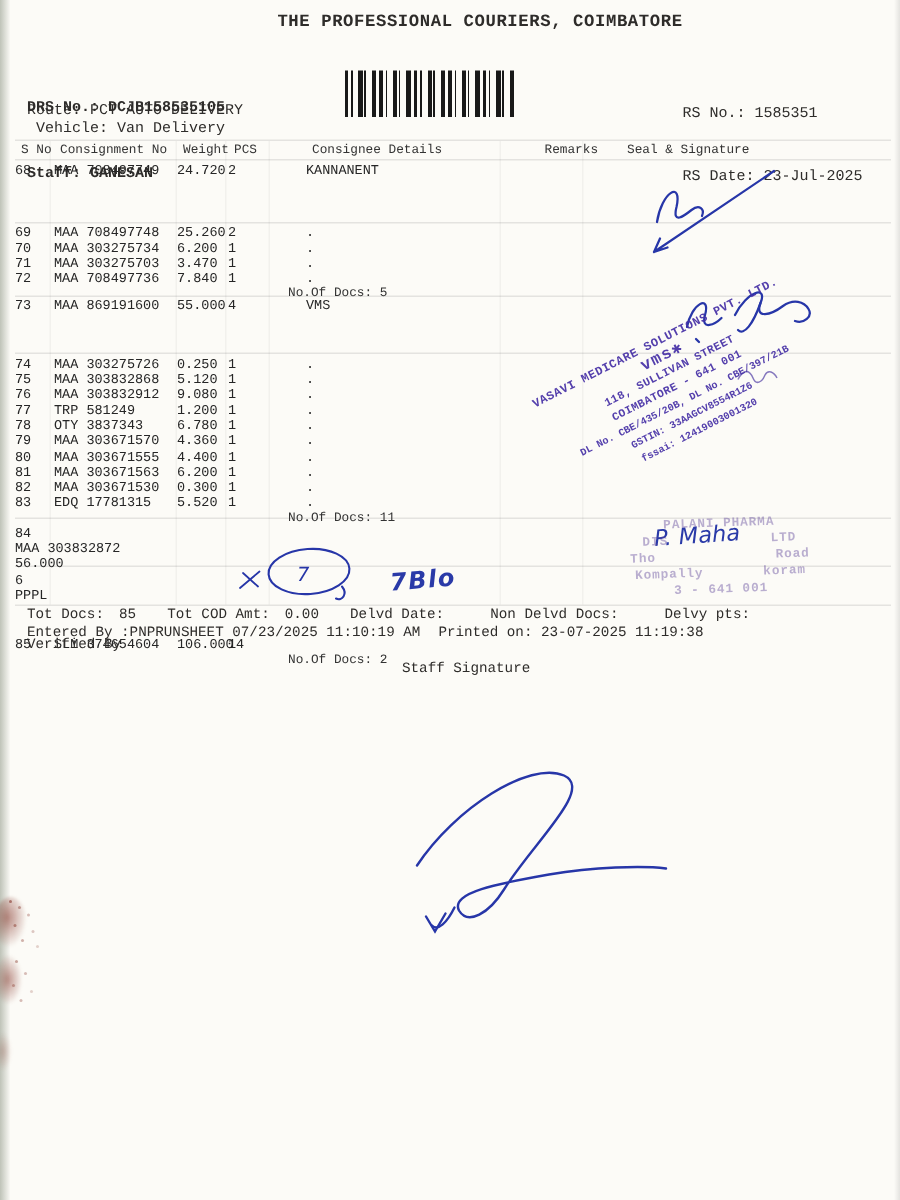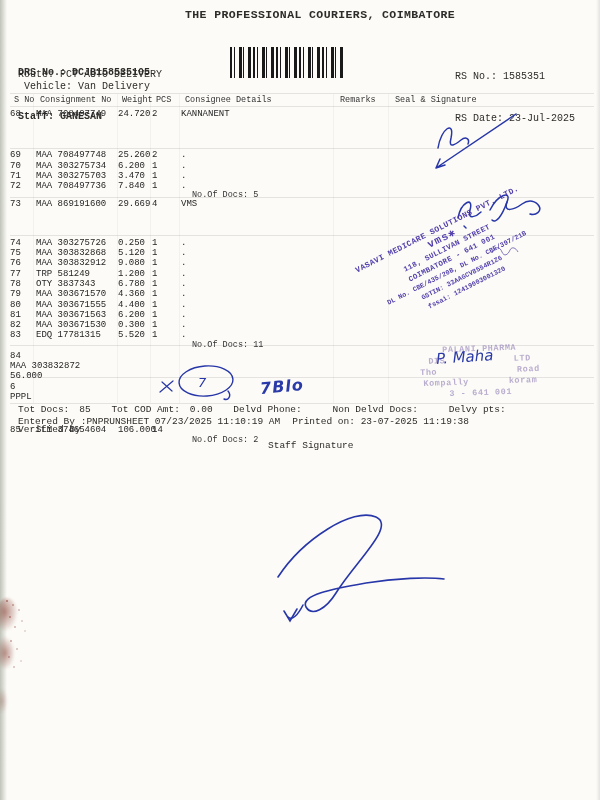--- a/index.html
+++ b/index.html
@@ -40,21 +40,21 @@
   .rsblock{left:455px;top:42px;font-size:10px;line-height:14px;white-space:pre;}
   .barcode{left:230px;top:47px;width:114px;height:31px;
     background:
       repeating-linear-gradient(90deg,#191919 0 2px,rgba(0,0,0,0) 2px 4px,#191919 4px 5px,rgba(0,0,0,0) 5px 9px,#191919 9px 12px,rgba(0,0,0,0) 12px 13px,#191919 13px 14px,rgba(0,0,0,0) 14px 18px,#191919 18px 21px,rgba(0,0,0,0) 21px 23px);}
   
   .theader{left:14px;top:95px;display:flex;font-size:8.5px;color:#333;}
   .cell{white-space:pre;overflow:visible;}
   .col-sno{width:26px;}
   .col-consignment{width:82px;}
   .col-weight{width:34px;}
-  .col-pcs{width:29px;}
+  .col-pcs{width:52px;}
   .col-consignee{width:155px;}
   .col-remarks{width:55px;}
   .col-seal{flex:1;}
   .tbody{left:10px;top:109px;right:8px;}
   .trow{display:flex;font-size:9px;line-height:10.3px;color:#262626;}
   .trow .note-text{display:none;}
   .row-note{display:block;height:8px;font-size:8.5px;line-height:8px;color:#333;}
   .row-note .note-text{display:inline-block;margin-left:182px;}
   .gap-lg{margin-top:31px;}
   .gap-md{margin-top:28px;}
@@ -195,21 +195,21 @@
       
       
       
       
       <span class="note-text">No.Of Docs: 5</span>
     </div>
 
     <div class="trow">
       <span class="cell col-sno">73</span>
       <span class="cell col-consignment">MAA 869191600</span>
-      <span class="cell col-weight">29.669</span>
+      <span class="cell col-weight">55.000</span>
       <span class="cell col-pcs">4</span>
       <span class="cell col-consignee">VMS</span>
 
     </div>
 
     <div class="trow gap-md">
       <span class="cell col-sno">74</span>
       <span class="cell col-consignment">MAA 303275726</span>
       <span class="cell col-weight">0.250</span>
       <span class="cell col-pcs">1</span>
@@ -335,21 +335,21 @@
     </div>
   </div>
 
 <div class="abs ftotals">
   
 
     <span class="fpair"><span class="flabel">Tot Docs:</span><span class="fvalue">85</span></span>
   
     <span class="fpair"><span class="flabel">Tot COD Amt:</span><span class="fvalue">0.00</span></span>
   
-    <span class="fpair"><span class="flabel">Delvd Phone:</span><span class="fvalue"></span></span>
+    <span class="fpair"><span class="flabel">Delvd Date:</span><span class="fvalue"></span></span>
   
     <span class="fpair"><span class="flabel">Non Delvd Docs:</span><span class="fvalue"></span></span>
   
     <span class="fpair"><span class="flabel">Delvy pts:</span><span class="fvalue"></span></span>
   </div>
 <div class="abs fentered"><span>Entered By :PNPRUNSHEET 07/23/2025 11:10:19 AM</span><span class="fprinted">Printed on: 23-07-2025 11:19:38</span></div>
 <div class="abs fverify">Verified By</div>
 <div class="abs fstaff">Staff Signature</div>
 
 <div class="abs sig68">

